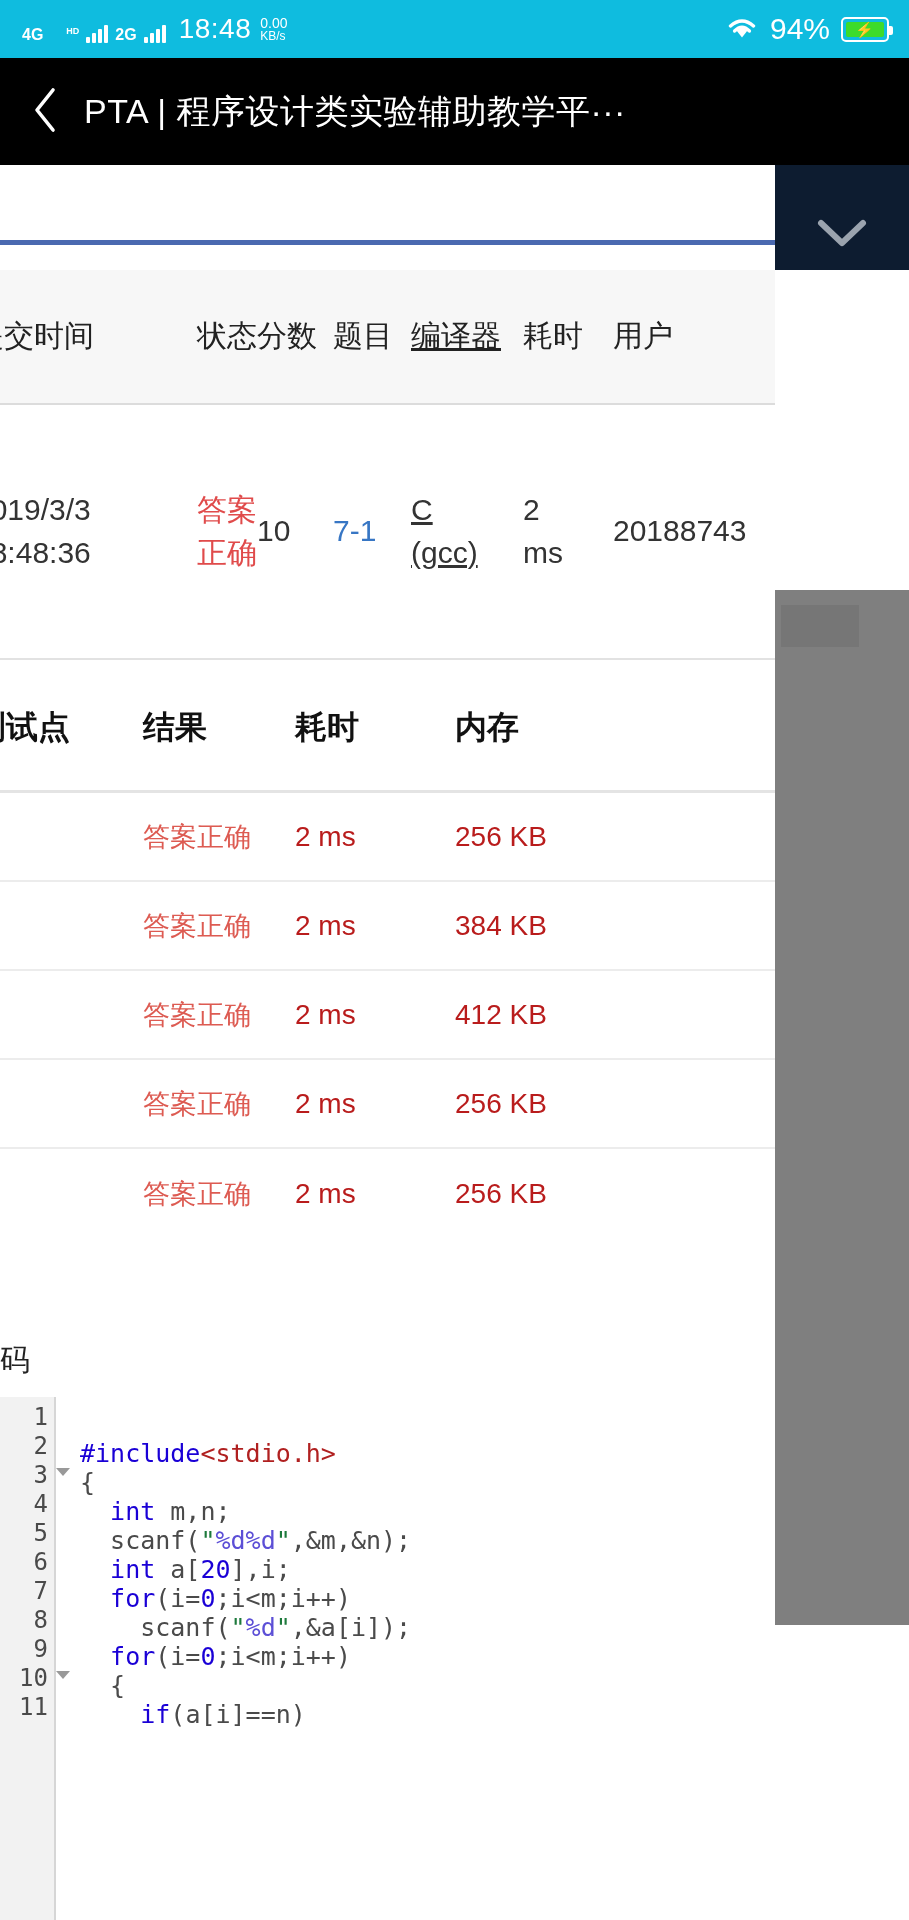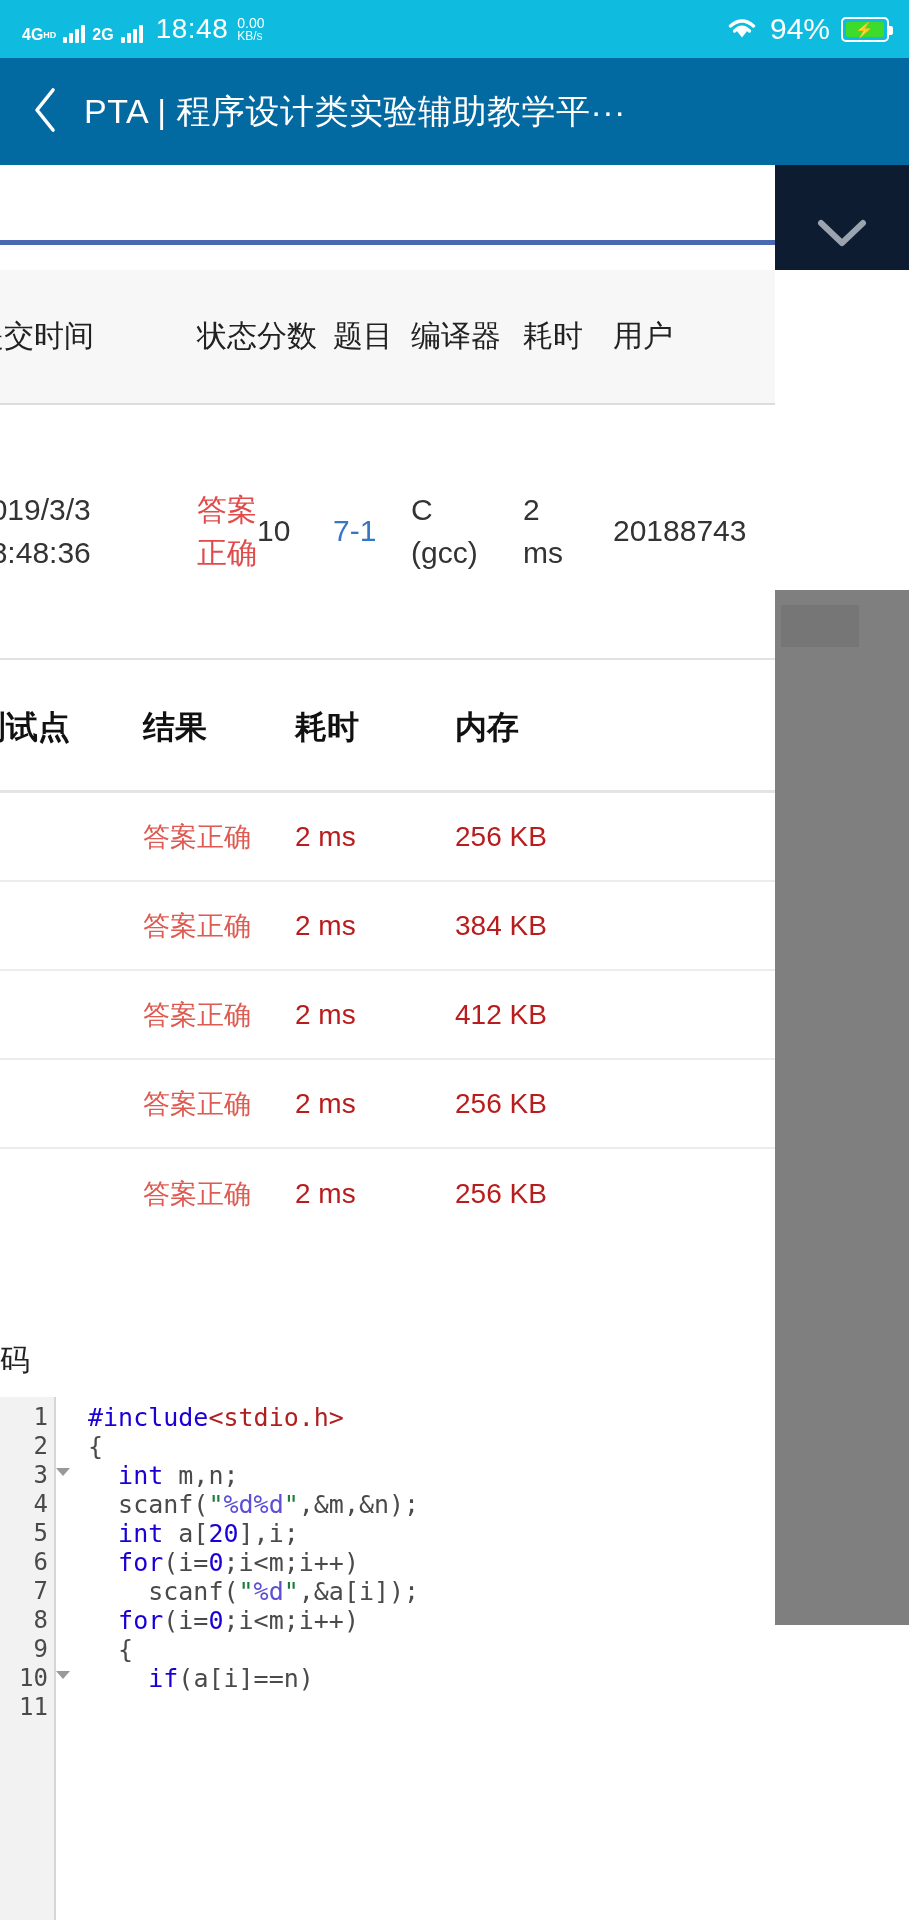--- a/index.html
+++ b/index.html
@@ -7,21 +7,21 @@
               font-family:"Liberation Sans", sans-serif; }
 
   
   .statusbar{
     height:58px; background:#0fbcdf; color:#fff;
     display:flex; align-items:center; padding:0 22px; position:relative;
   }
   .sb-left{ display:flex; align-items:flex-end; gap:7px; }
   .net-group{ display:flex; align-items:flex-end; gap:3px; }
   .net-label{ font-size:16px; font-weight:bold; line-height:1;
-              display:flex; align-items:center; }
+              display:flex; align-items:flex-start;gap:23px; }
   .net-label sup{ font-size:9px; font-weight:bold; line-height:1; }
   .bars{ display:flex; align-items:flex-end; gap:2px; height:20px; }
   .bars i{ display:block; width:4px; background:#fff; border-radius:1px; }
   .bars i:nth-child(1){height:6px;}
   .bars i:nth-child(2){height:10px;}
   .bars i:nth-child(3){height:14px;}
   .bars i:nth-child(4){height:18px;}
   .clock{ font-size:28px; font-weight:500; line-height:1; margin-left:6px; letter-spacing:.5px;}
   .speed{ margin-left:2px; line-height:1.05; }
   .speed .s1{ font-size:14px; display:block; }
@@ -30,21 +30,21 @@
   .pct{ font-size:30px; font-weight:500; }
   .battery{ width:48px; height:25px; border:2px solid #fff; border-radius:5px;
             position:relative; padding:3px; }
   .battery:after{ content:""; position:absolute; right:-6px; top:7px; width:4px;
                   height:9px; background:#fff; border-radius:0 2px 2px 0; }
   .battery .fill{ width:100%; height:100%; background:#3ddb2b; border-radius:2px;
                   display:flex; align-items:center; justify-content:center; }
   .bolt{ font-size:15px; color:#f5e400; line-height:1; }
 
   
-  .appbar{ height:107px; background:#0369a1; display:flex; align-items:center;
+  .appbar{ height:107px; background:#000000; display:flex; align-items:center;
            padding:0 22px; color:#fff; }
   .back{ width:46px; height:46px; display:flex; align-items:center; justify-content:center;
          flex:0 0 auto; }
   .apptitle{ font-size:34px; margin-left:16px; white-space:nowrap; overflow:hidden;
              letter-spacing:.5px; }
 
   
   .page{ position:relative; width:909px; height:1755px; background:#fff; overflow:hidden; }
 
   
@@ -65,21 +65,21 @@
   
   .tbl1{ position:absolute; left:0; top:105px; width:775px; }
   .tbl1 .head{ background:#f7f7f7; height:135px; display:flex; align-items:center;
                border-bottom:2px solid #dcdcdc; }
   .tbl1 .row{ height:255px; display:flex; align-items:center; background:#fff;
               border-bottom:2px solid #e2e2e2; }
   .c1{ width:185px; padding-left:0; }
   .c2{ width:72px;text-align:right; }
   .c3{ width:76px; }
   .c4{ width:78px; }
-  .c5{ width:112px; }
+  .c5{ width:112px;text-decoration:underline; }
   .c6{ width:90px; }
   .c7{ flex:1; }
   .th{ font-size:30px; color:#222; font-weight:normal; line-height:1.42; }
   .td{ font-size:30px; color:#333; line-height:1.42; }
   .td.link{ color:#3776c4; }
   .td.wrong{ color:#e04b4b; }
   .ind{ text-indent:-26px; }
 
   
   .tbl2{ position:absolute; left:0; top:500px; width:775px; }
@@ -101,22 +101,22 @@
   .codebox{ position:absolute; left:0; top:1232px; width:775px; height:523px;
             background:#fff; display:flex; overflow:hidden; }
   .gutter{ width:56px; background:#f2f2f2; border-right:2px solid #d6d6d6;
            padding-top:6px; flex:0 0 auto; }
   .gutter div{ height:29px; font-size:24px; color:#4a4a4a; text-align:right;
                padding-right:6px; font-family:"DejaVu Sans Mono", monospace;
                position:relative; }
   .gutter div .fold{ position:absolute; right:-16px; top:7px; width:0; height:0;
                      border-left:7px solid transparent; border-right:7px solid transparent;
                      border-top:8px solid #999; }
-  .codearea{ padding-top:6px; padding-left:32px; flex:1;
-             font-family:"DejaVu Sans Mono", monospace; }
+  .codearea{ padding-top:6px; padding-left:24px; flex:1;
+             font-family:"DejaVu Sans Mono", monospace;margin-top:36px; }
   .codearea div{ height:29px; font-size:25px; white-space:pre; line-height:29px; }
   .kw{ color:#1a00d6; }
   .pp{ color:#1a00d6; }
   .str{ color:#b02020; }
   .strg{ color:#1d7a3c; }
   .fmt{ color:#5c4fd6; }
   .num{ color:#1a00d6; }
   .fn{ color:#4a4a4a; }
 </style>
 </head>

